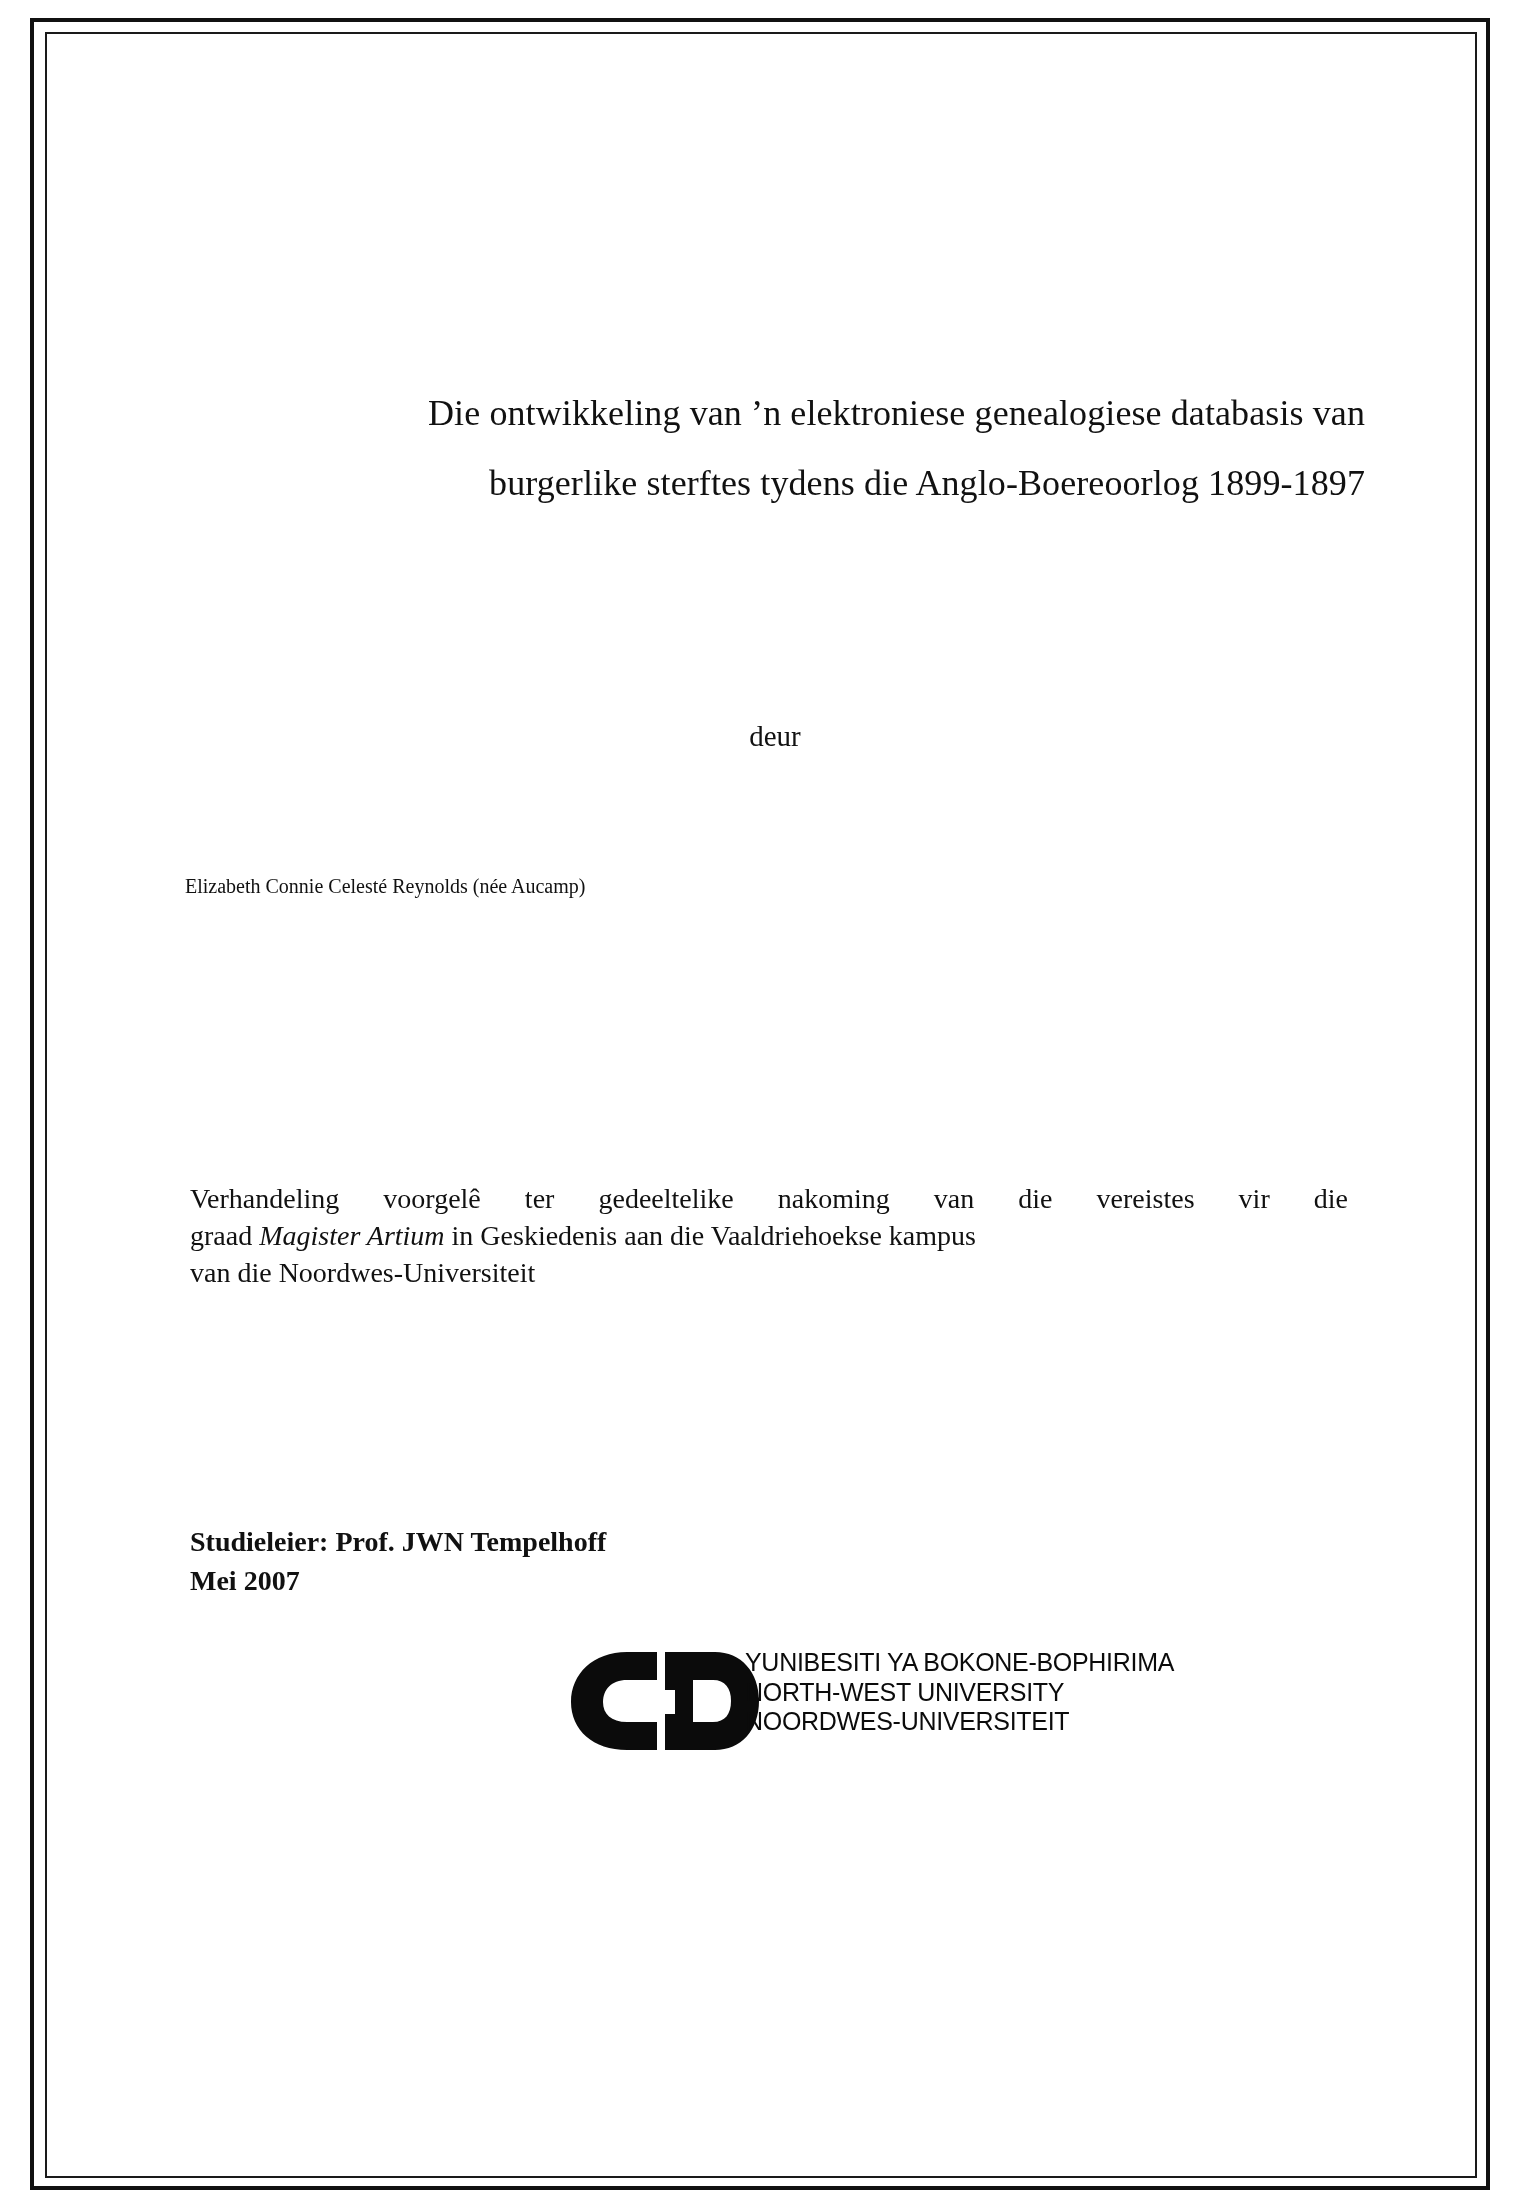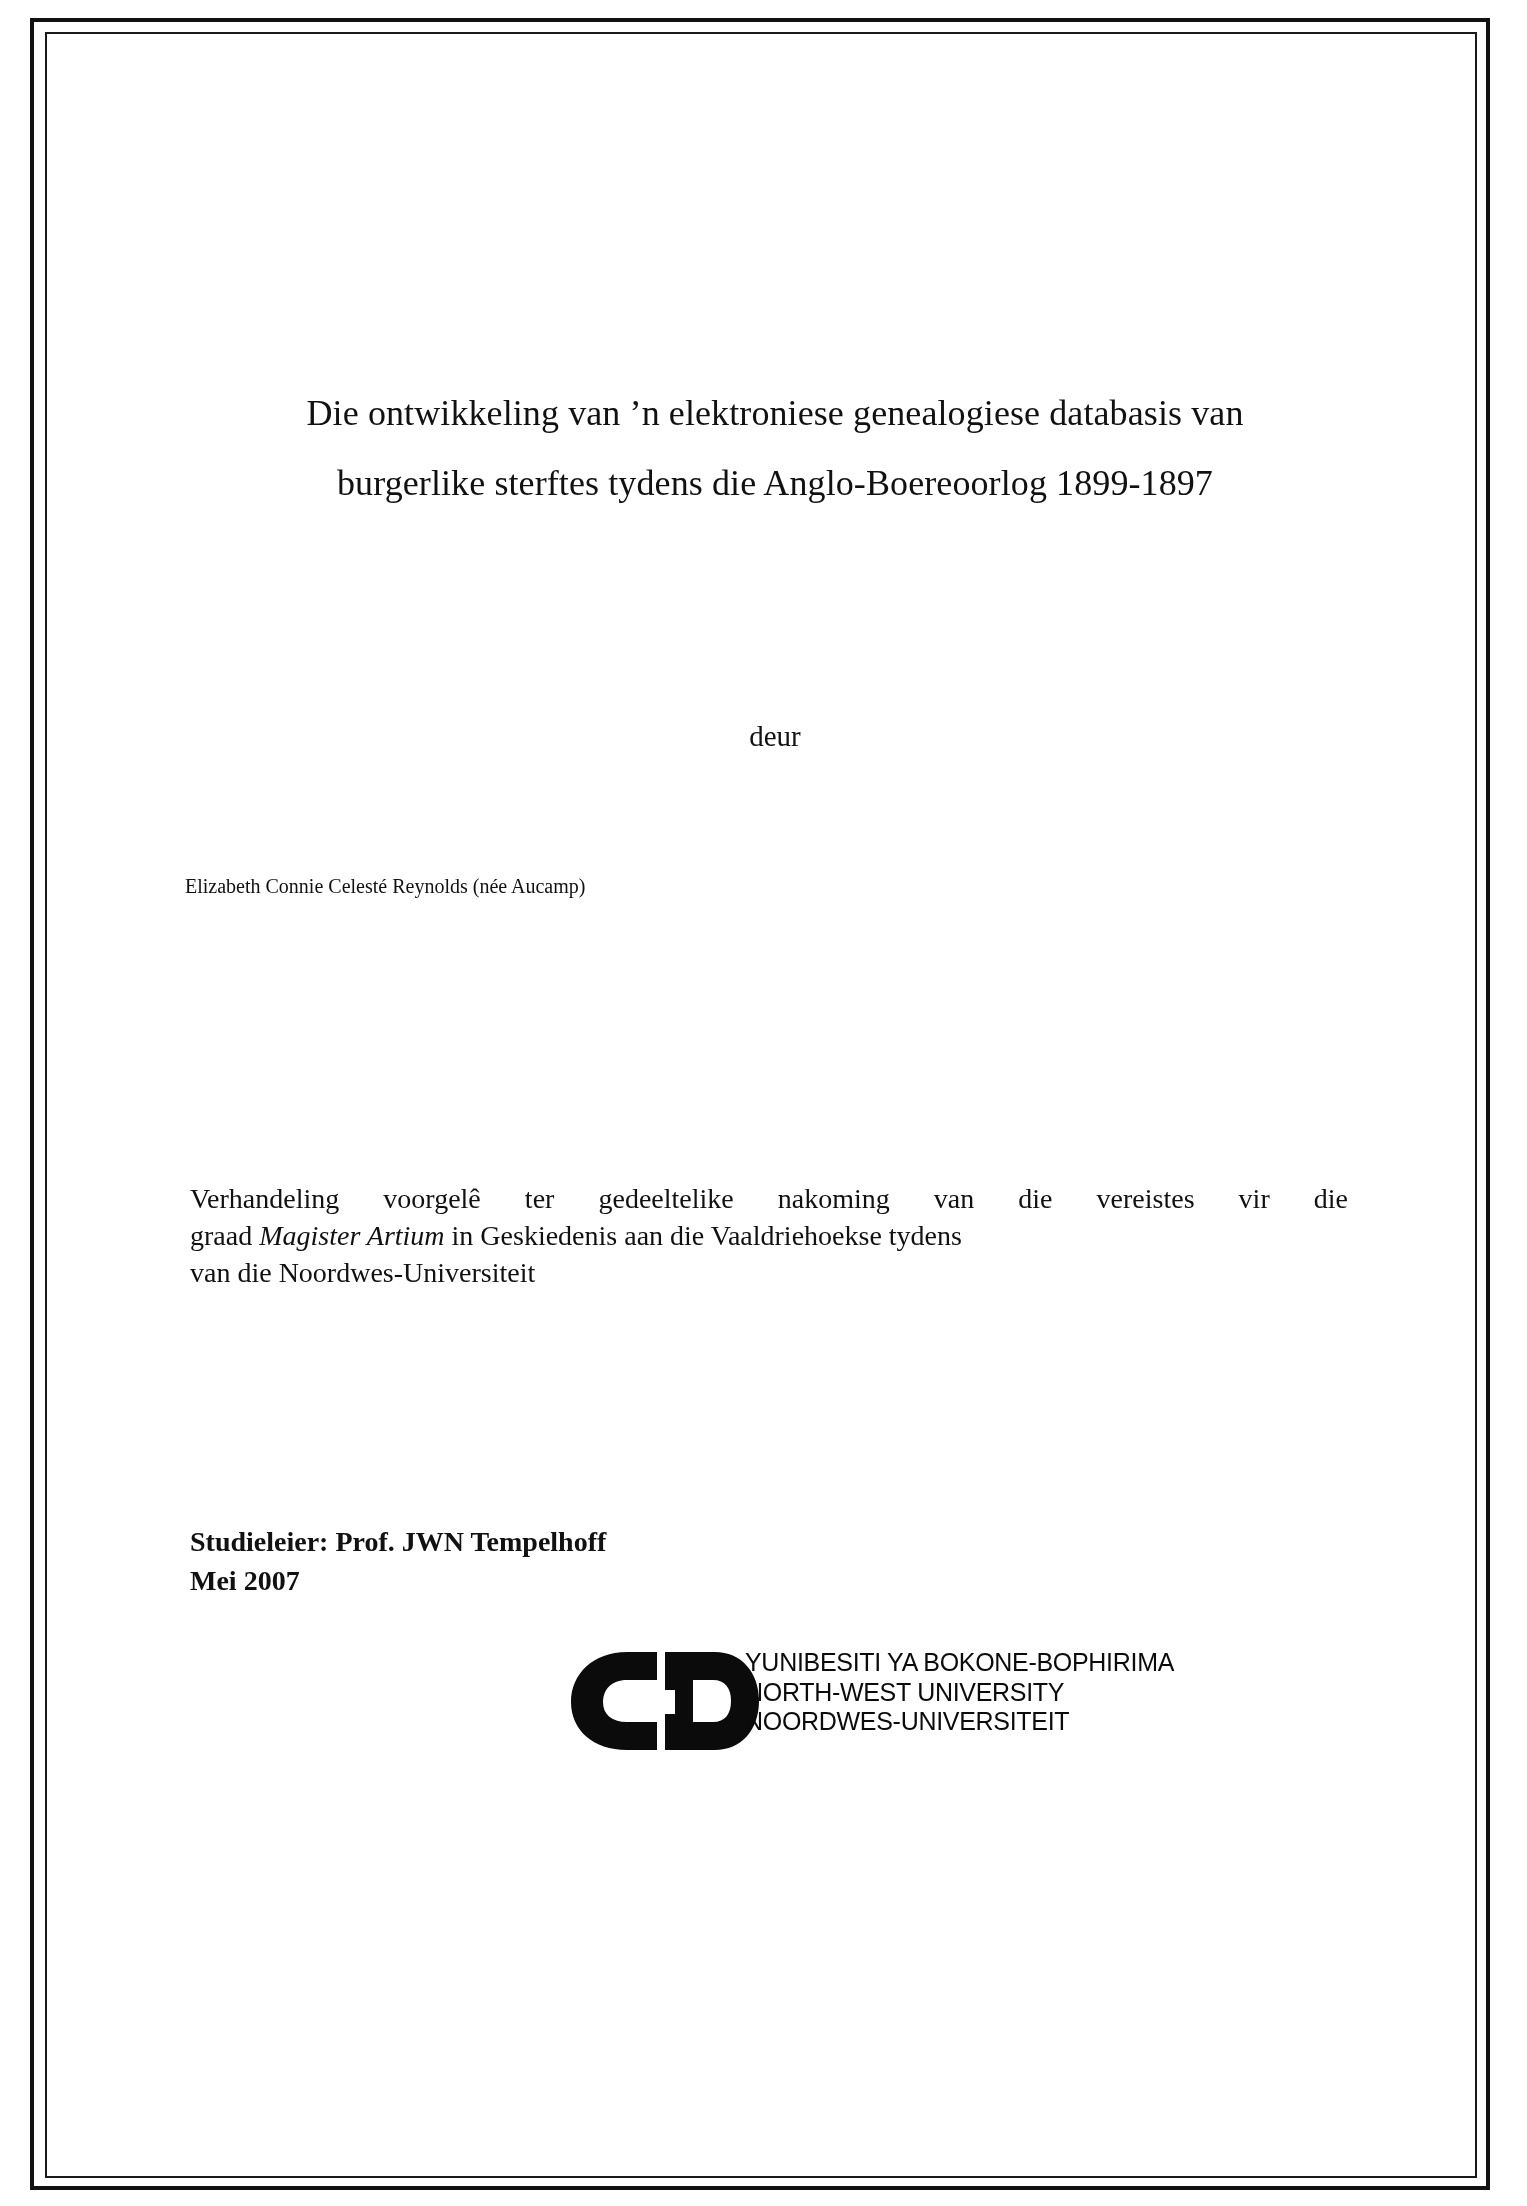--- a/index.html
+++ b/index.html
@@ -41,21 +41,21 @@
     top: 60px;
     width: 1240px;
     height: 2080px;
   }
 
   .title-block {
     position: absolute;
     left: 35px;
     top: 335px;
     width: 1180px;
-    text-align: center;
+    text-align: right;
   }
   .title-line {
     font-size: 36px;
     line-height: 1.0;
     letter-spacing: 0.1px;
   }
   .title-line.second {
     margin-top: 34px;
   }
 
@@ -148,21 +148,21 @@
       <div class="title-line">Die ontwikkeling van ’n elektroniese genealogiese databasis van</div>
       <div class="title-line second">burgerlike sterftes tydens die Anglo-Boereoorlog 1899-1897</div>
     </div>
 
     <div class="deur">deur</div>
 
     <div class="author">Elizabeth Connie Celesté Reynolds (née Aucamp)</div>
 
     <div class="statement">
       <div class="just">Verhandeling voorgelê ter gedeeltelike nakoming van die vereistes vir die</div>
-      <div class="ln"><span>graad </span><i>Magister Artium</i><span> in Geskiedenis aan die Vaaldriehoekse tydens</span></div>
+      <div class="ln"><span>graad </span><i>Magister Artium</i><span> in Geskiedenis aan die Vaaldriehoekse kampus</span></div>
       <div class="ln">van die Noordwes-Universiteit</div>
     </div>
 
     <div class="supervisor">
       <div>Studieleier: Prof. JWN Tempelhoff</div>
       <div>Mei 2007</div>
     </div>
 
     <div class="logo-block">
       <svg class="logo-mark" viewBox="0 0 200 110" aria-hidden="true">

